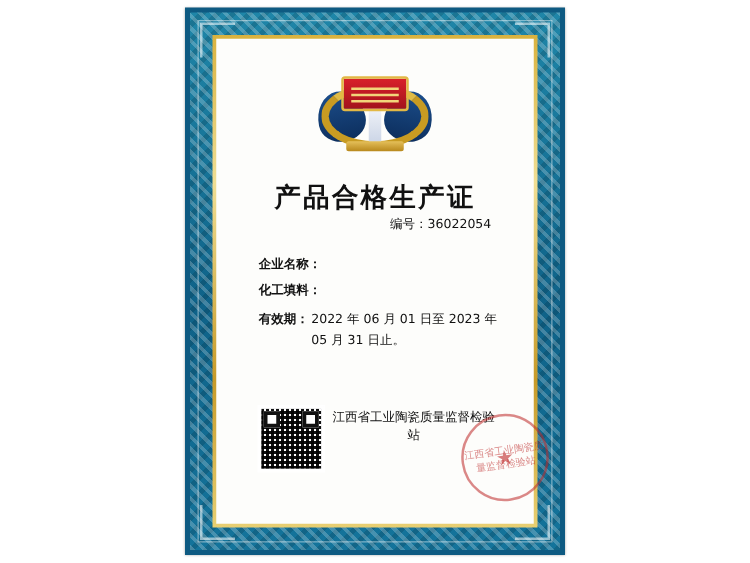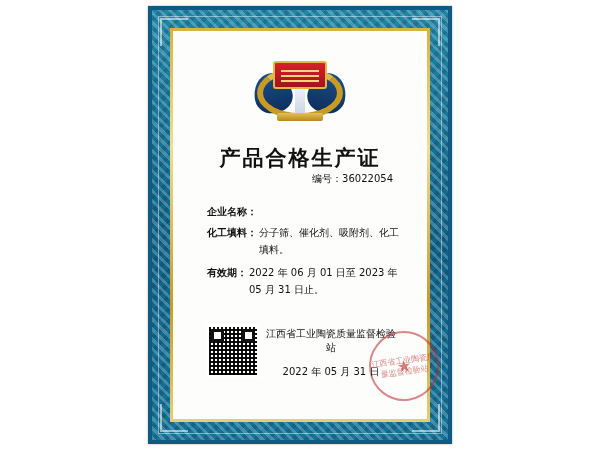--- a/index.html
+++ b/index.html
@@ -316,37 +316,35 @@
       </div>
 
       <div class="field-rows">
 
         <div class="field-row">
           <span class="field-label">企业名称：</span>
         </div>
 
         <div class="field-row">
           <span class="field-label">化工填料：</span>
-          <span class="field-value">分子筛、催化剂、吸附剂、化工填料。</span>
         </div>
 
 
         <div class="valid-row">
           <span class="field-label">有效期：</span>
           <span class="field-value">2022 年 06 月 01 日至 2023 年 05 月 31 日止。</span>
         </div>
       </div>
 
       <div class="qr"></div>
 
       <div class="issuer">江西省工业陶瓷质量监督检验站</div>
 
       <div class="seal">
         <span>江西省工业陶瓷质量监督检验站</span>
         <span class="seal-star">★</span>
       </div>
 
-      <div class="issue-date">2022 年 05 月 31 日</div>
 
     </div>
   </div>
 
 </div>
 
 </body></html>

